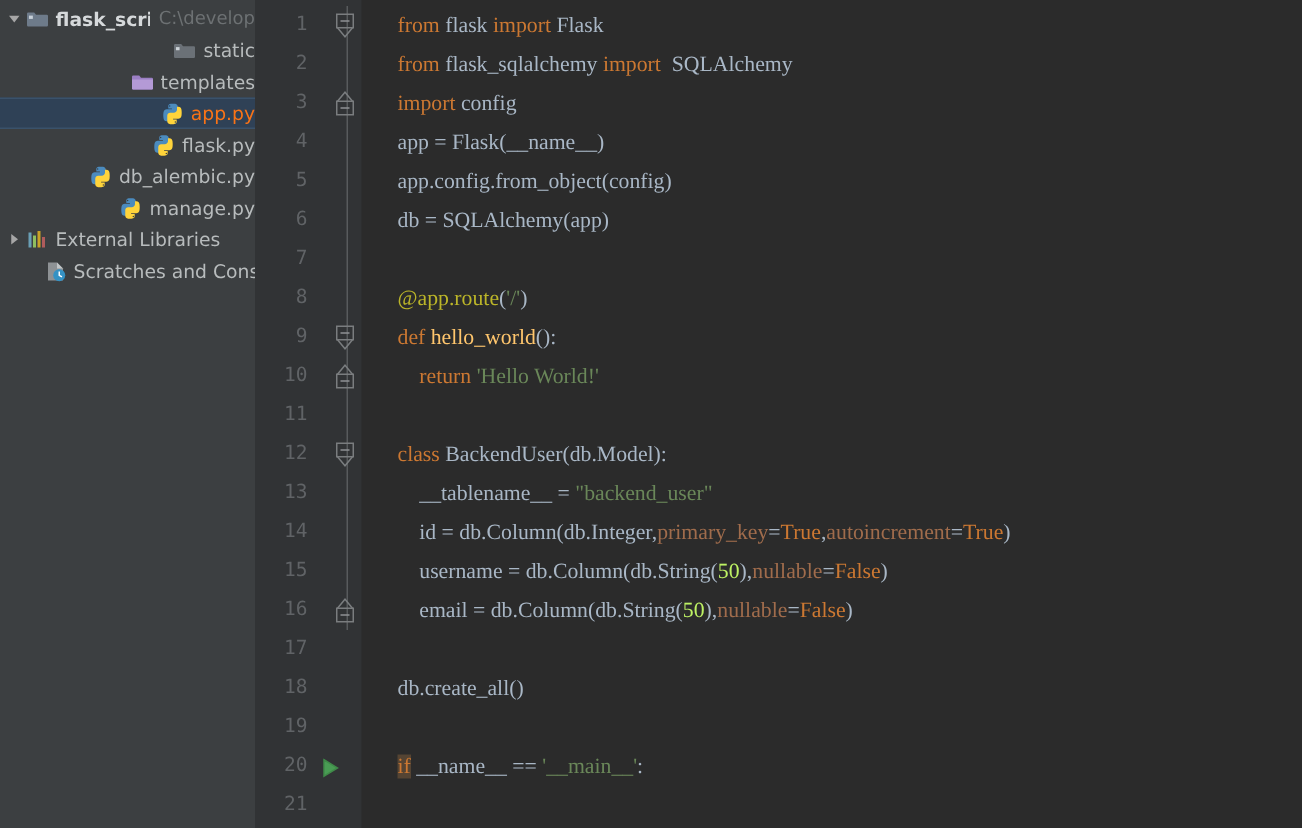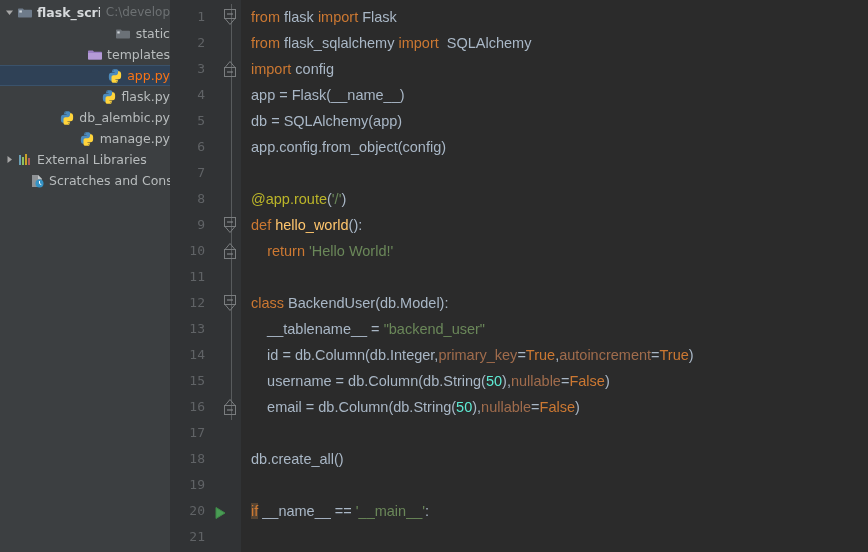--- a/index.html
+++ b/index.html
@@ -138,32 +138,33 @@
     top: 4px;
   }
   .fr .runarrow {
     position: absolute;
     left: 1px;
     top: 5px;
   }
   .cl {
     height: 26px;
     line-height: 26px;
-    font-family: Liberation Sans, sans-serif;
+    font-family: Liberation Serif, serif;
     font-size: 14.5px;
     white-space: pre;
     color: #a9b7c6;
     letter-spacing: 0px;
+    margin-left: 14px;
   }
   .kw   { color: #cc7832; }
   .fn   { color: #ffc66d; }
   .str  { color: #6a8759; }
   .deco { color: #bbb529; }
   .kwarg{ color: #a06c4c; }
-  .num  { color: #5eead4; }
+  .num  { color: #bef264; }
   .cls  { color: #a9b7c6; }
   .hl   { background: #554433; color: #cc7832; }
 </style>
 </head>
 <body>
 
 <div id="app">
 
   <div id="sidebar">
       <div class="tree-row">
@@ -382,22 +383,22 @@
               <path d="M3 1.5 L12 7 L3 12.5 Z" fill="#499c54" stroke="#3f8a48"></path>
             </svg></span>
         </div>
         <div class="fr"></div>
       </div>
     <div id="code">
         <div class="cl"><span class="kw">from </span><span>flask </span><span class="kw">import </span><span>Flask</span></div>
         <div class="cl"><span class="kw">from </span><span>flask_sqlalchemy </span><span class="kw">import </span><span> SQLAlchemy</span></div>
         <div class="cl"><span class="kw">import </span><span>config</span></div>
         <div class="cl"><span>app = Flask(__name__)</span></div>
+        <div class="cl"><span>app.config.from_object(config)</span></div>
         <div class="cl"><span>db = SQLAlchemy(app)</span></div>
-        <div class="cl"><span>app.config.from_object(config)</span></div>
         <div class="cl">&nbsp;</div>
         <div class="cl"><span class="deco">@app.route</span><span>(</span><span class="str">'/'</span><span>)</span></div>
         <div class="cl"><span class="kw">def </span><span class="fn">hello_world</span><span>():</span></div>
         <div class="cl"><span>    </span><span class="kw">return </span><span class="str">'Hello World!'</span></div>
         <div class="cl">&nbsp;</div>
         <div class="cl"><span class="kw">class </span><span class="cls">BackendUser</span><span>(db.Model):</span></div>
         <div class="cl"><span>    __tablename__ = </span><span class="str">"backend_user"</span></div>
         <div class="cl"><span>    id = db.Column(db.Integer,</span><span class="kwarg">primary_key</span><span>=</span><span class="kw">True</span><span>,</span><span class="kwarg">autoincrement</span><span>=</span><span class="kw">True</span><span>)</span></div>
         <div class="cl"><span>    username = db.Column(db.String(</span><span class="num">50</span><span>),</span><span class="kwarg">nullable</span><span>=</span><span class="kw">False</span><span>)</span></div>
         <div class="cl"><span>    email = db.Column(db.String(</span><span class="num">50</span><span>),</span><span class="kwarg">nullable</span><span>=</span><span class="kw">False</span><span>)</span></div>

